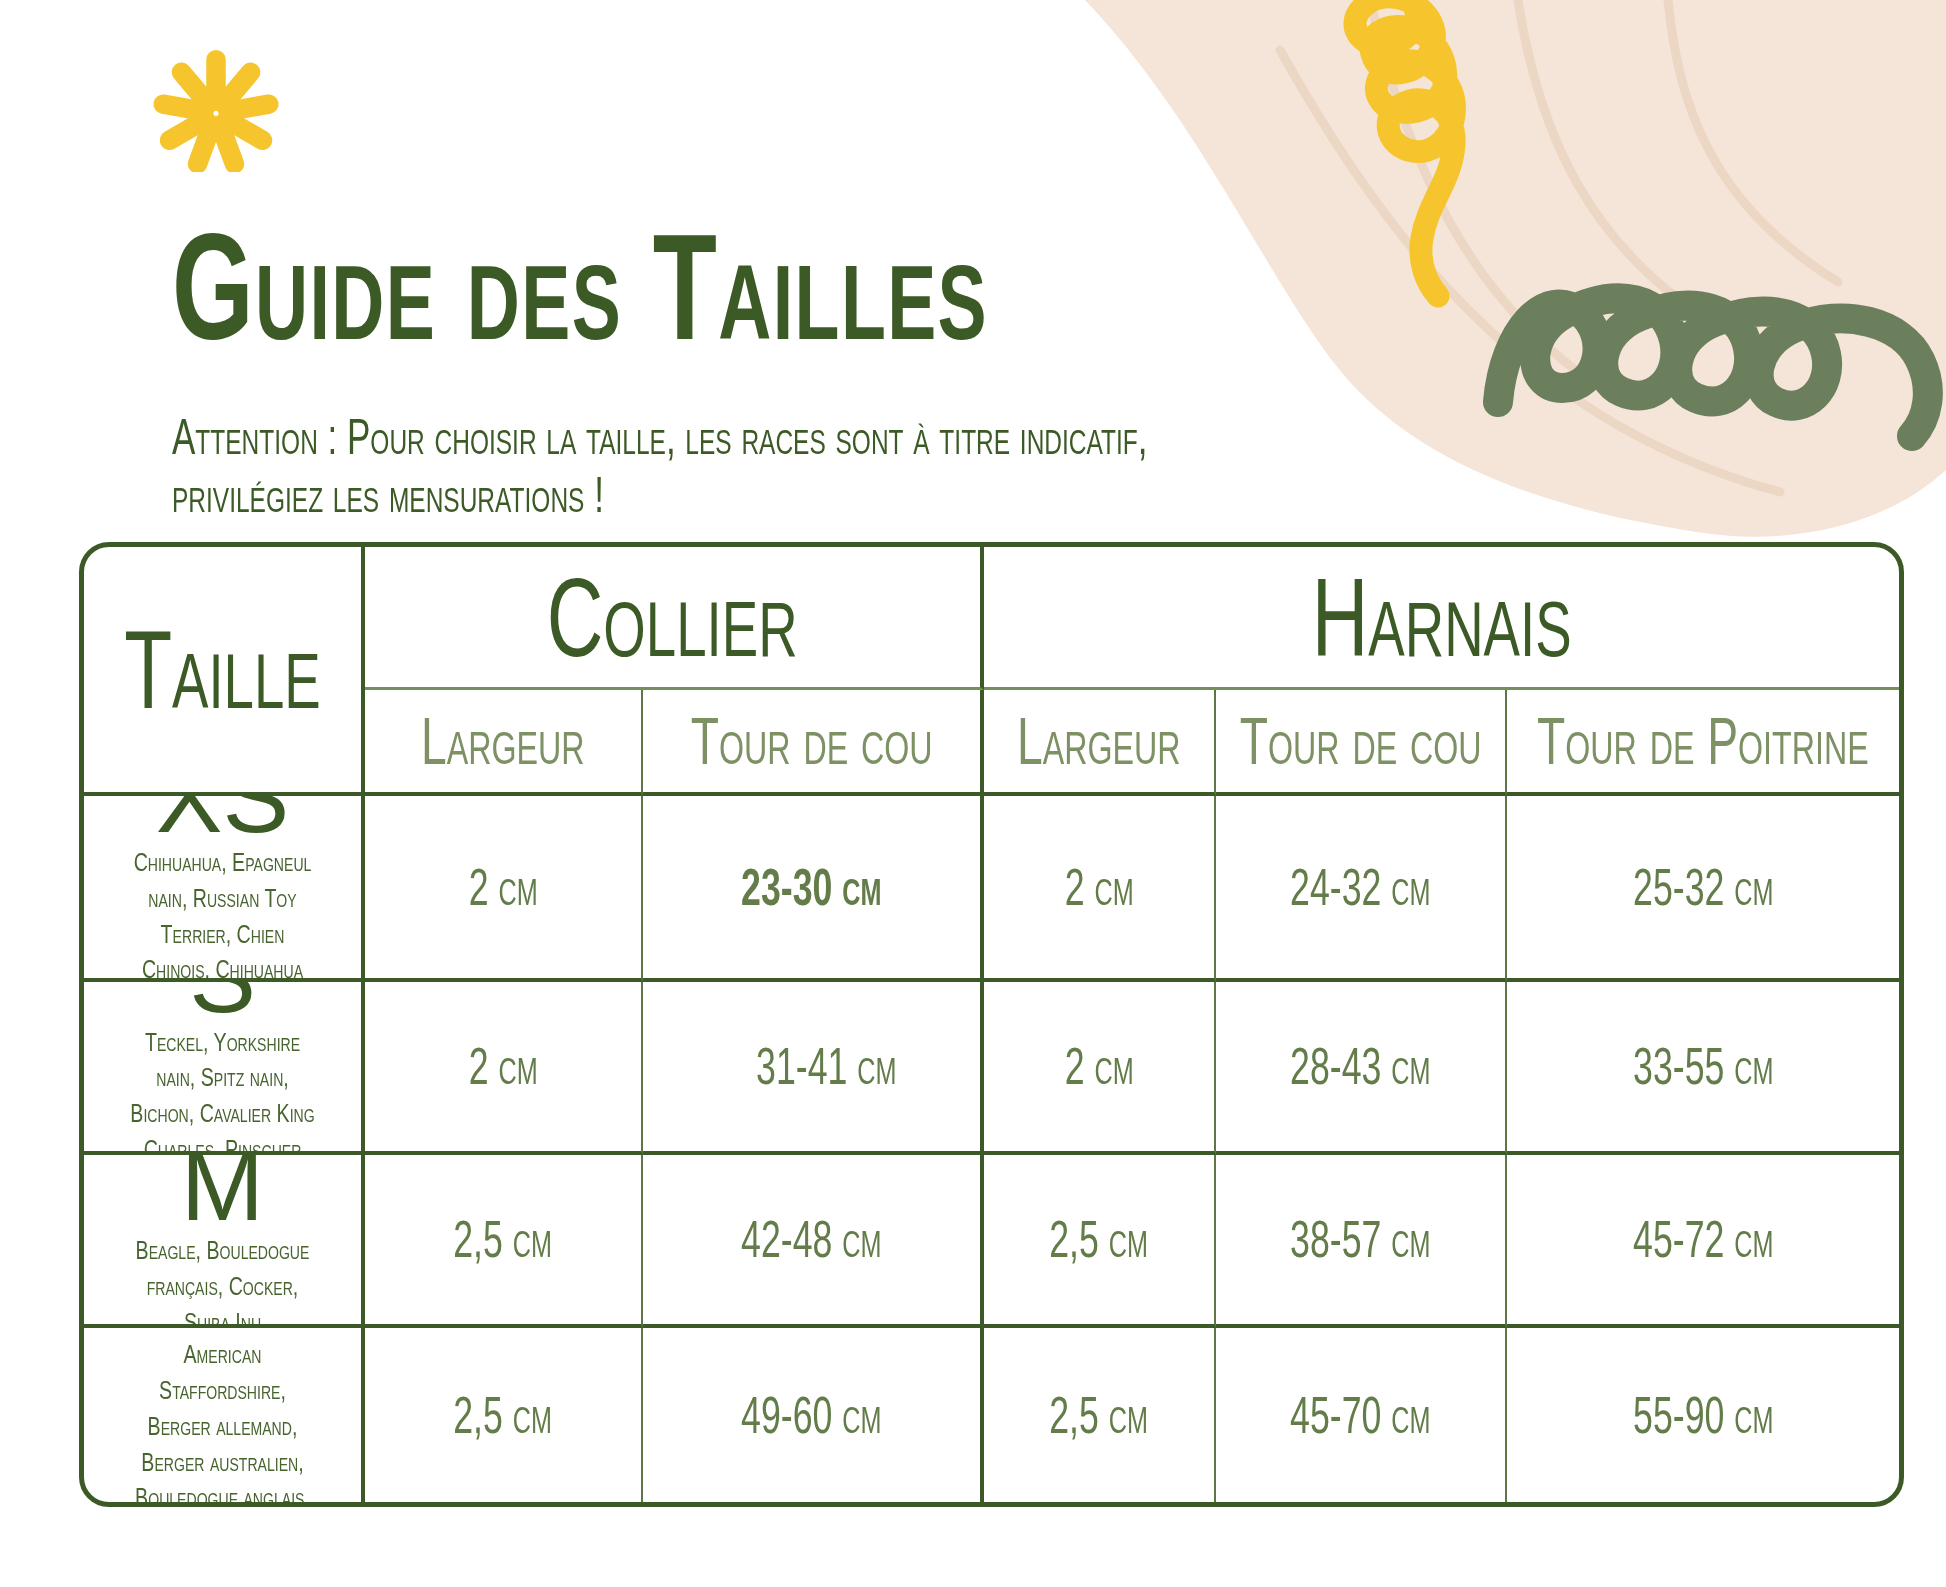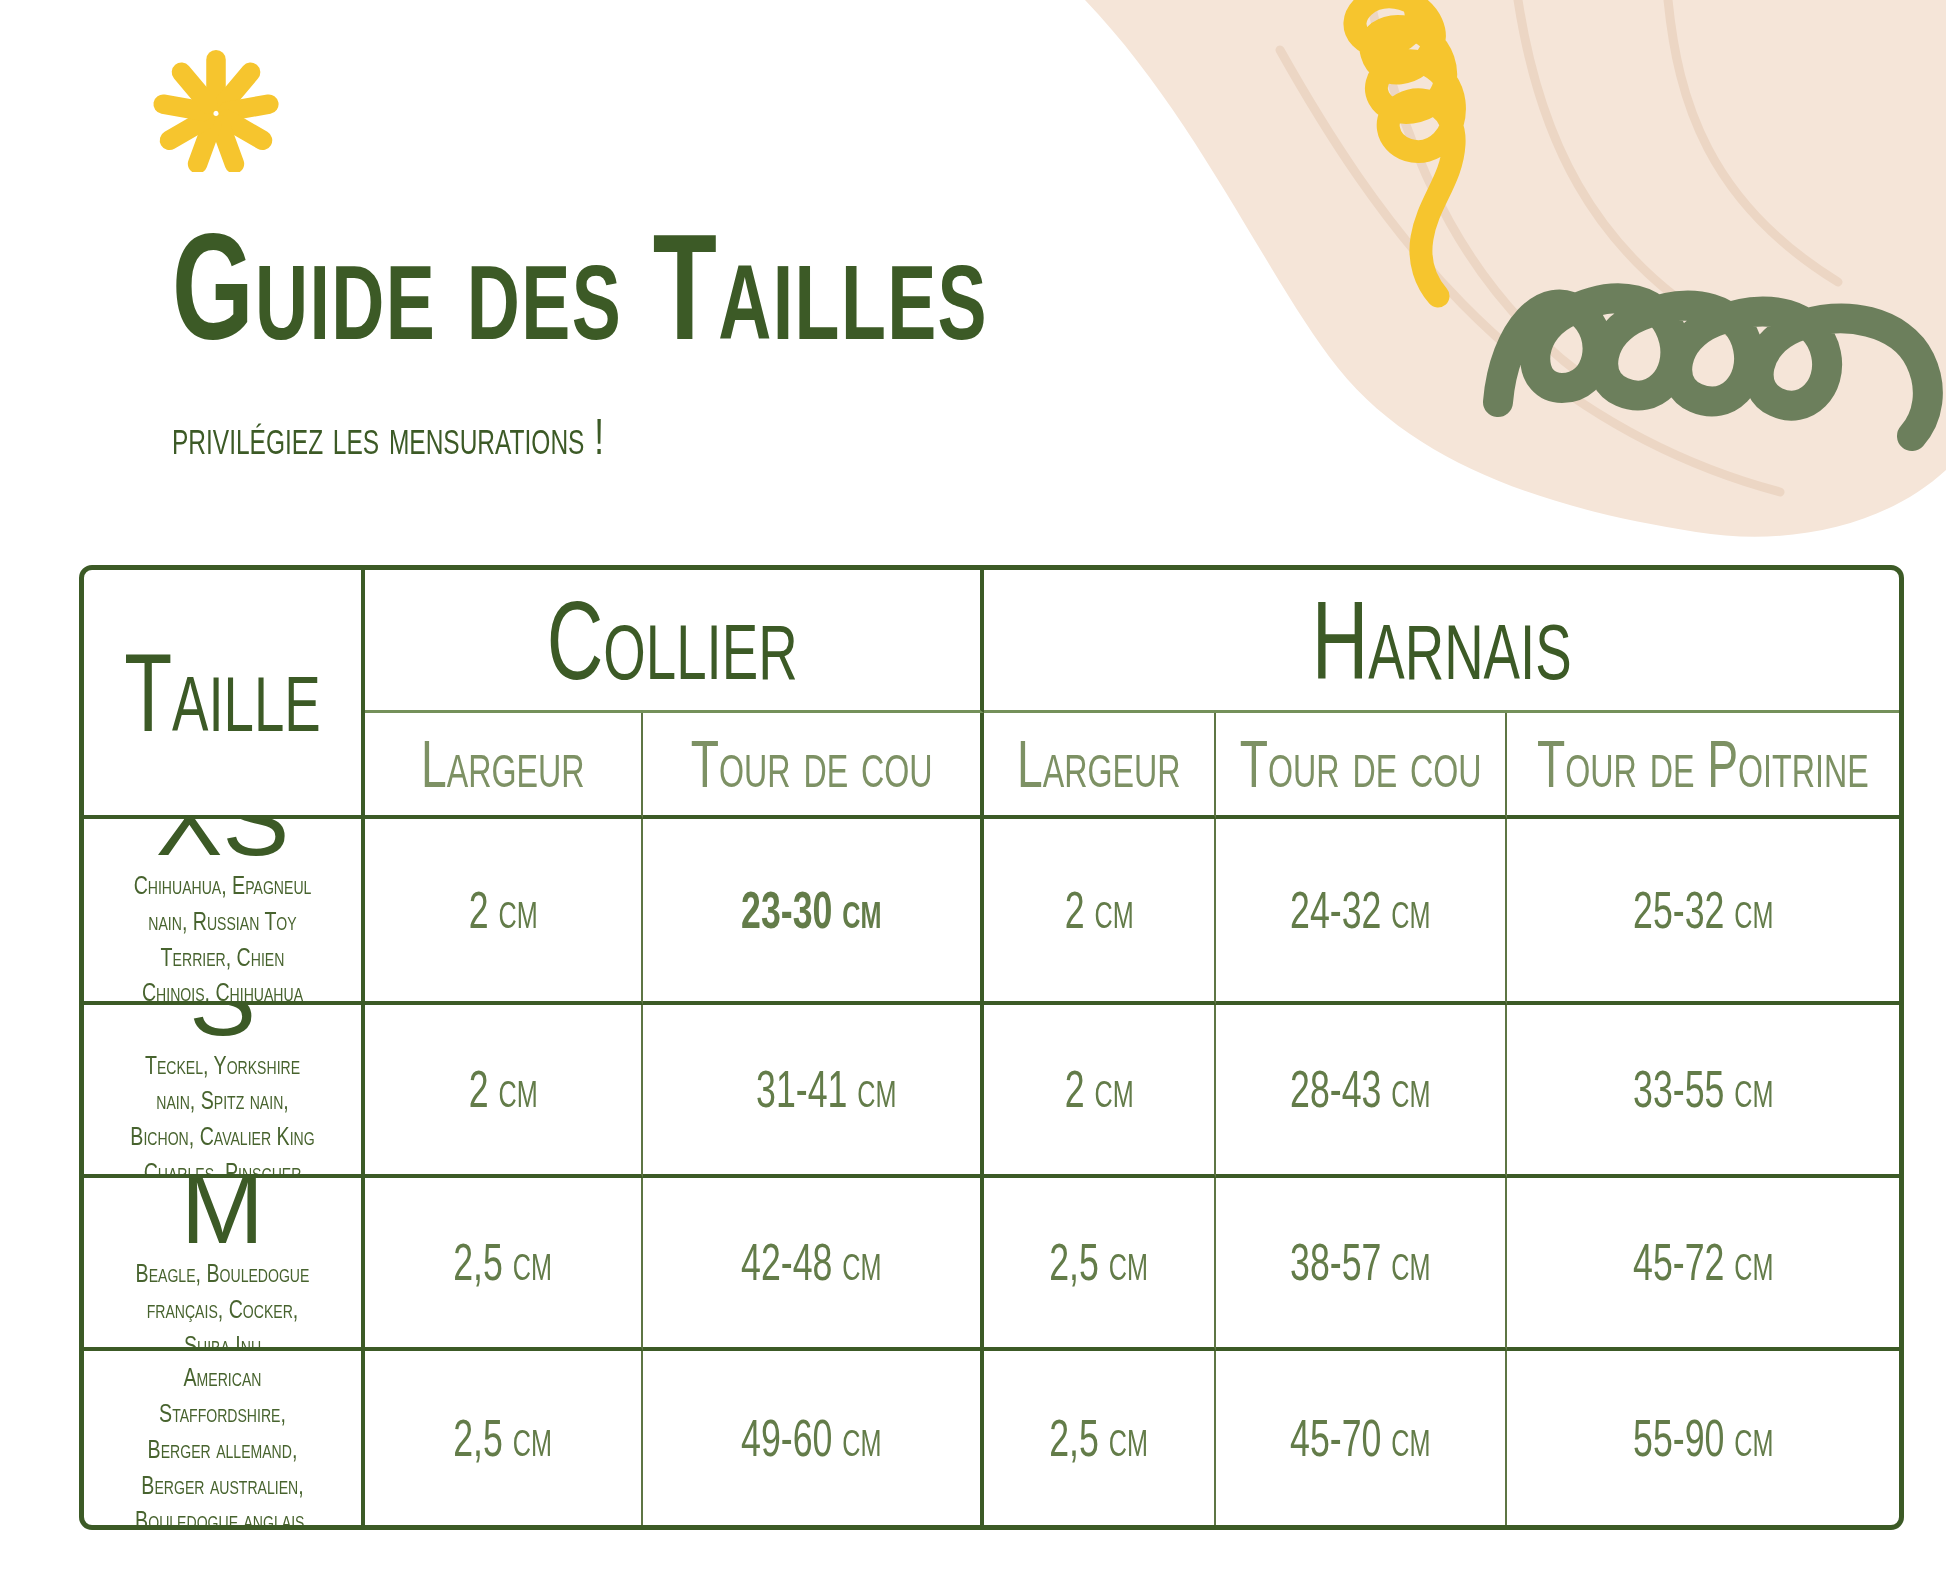--- a/index.html
+++ b/index.html
@@ -34,24 +34,24 @@
     position:absolute;left:172px;top:212px;
     font-size:150px;line-height:1.0;
     letter-spacing:2px;
   }
   .subtitle{
     position:absolute;left:172px;top:408px;
     font-size:50px;line-height:1.16;
   }
 
   .size-table{
-    position:absolute;left:79px;top:565px;
+    position:absolute;left:79px;top:542px;
     width:1825px;height:965px;
     border:5px solid var(--dark);
-    border-radius:13px;
+    border-radius:30px;
     background:#fff;
     display:grid;
     grid-template-columns:281px 278px 341px 232px 291px 392px;
     grid-template-rows:143px 106px 186px 173px 173px 174px;
   }
   .cell{
     display:flex;align-items:center;justify-content:center;
     overflow:hidden;
   }
   .c-taille{grid-column:1;grid-row:1/3;}
@@ -130,20 +130,21 @@
       <line x1="53.4" y1="61.4" x2="65.1" y2="93.3"></line>
       <line x1="46.6" y1="61.4" x2="34.9" y2="93.3"></line>
       <line x1="41.3" y1="57" x2="11.9" y2="74"></line>
       <line x1="40.2" y1="50.3" x2="6.7" y2="44.4"></line>
       <line x1="43.6" y1="44.3" x2="21.7" y2="18.3"></line>
     </g>
   </svg>
 
   <h1 class="title sc"><span class="ct-left">Guide des Tailles</span></h1>
   <div class="subtitle sc">
+    <div><span class="ct-left">Attention : Pour choisir la taille, les races sont à titre indicatif,</span></div>
     <div><span class="ct-left">privilégiez les mensurations !</span></div>
   </div>
 
   <div class="size-table">
 
     <div class="cell c-taille hdr sc bR-dark bB-dark">
       <span class="ct">Taille</span>
     </div>
     <div class="cell c-collier hdr sc bR-dark bB-olive">
       <span class="ct">Collier</span>

